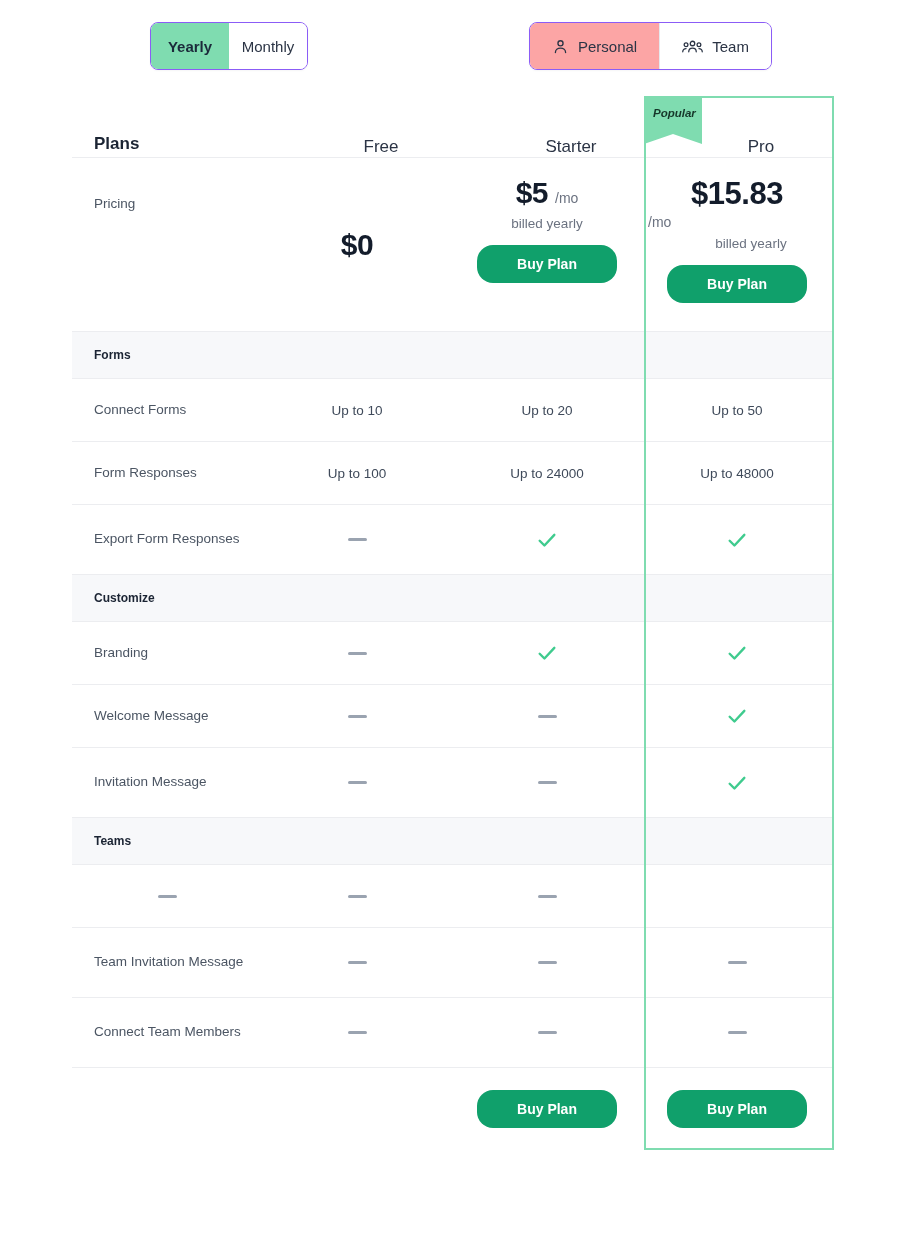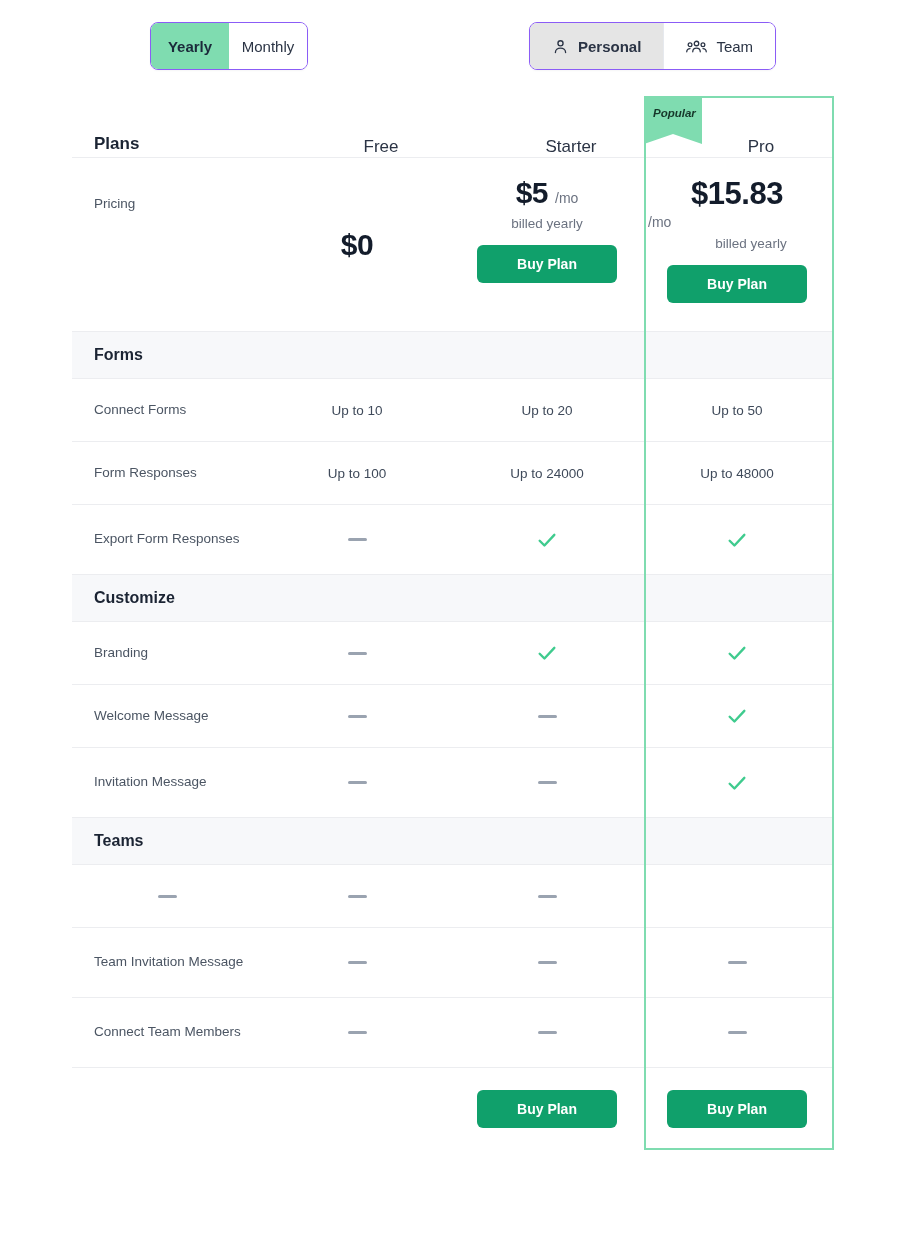--- a/index.html
+++ b/index.html
@@ -47,21 +47,21 @@
   }
 
   .seg-billing .seg-btn { width: 78px; height: 46px; }
   .seg-billing .seg-btn.active {
     background: #7fdcb0;
     color: #1b2a3a;
     font-weight: 600;
   }
 
   .seg-audience .seg-btn { height: 46px; padding: 0 22px; }
-  .seg-audience .seg-btn.active { background: #e5e5e5; font-weight: bold; }
+  .seg-audience .seg-btn.active { background: #fca5a5; }
   .seg-audience .seg-btn + .seg-btn { border-left: 1px solid #e6e9ee; }
 
   .seg-icon { display: flex; align-items: center; }
   .seg-icon svg { display: block; }
 
   
   .table-wrap {
     position: relative;
     margin: 0 72px;
     width: 762px;
@@ -105,21 +105,21 @@
   .head-plan {
     font-size: 17px;
     color: #2b3445;
     padding-left: 48px;
   }
 
   
   .row.section { background: #f7f8fa; border-bottom: 1px solid #ecedf0; }
   .row.section .cell { height: 46px; }
   .section-title {
-    font-size: 16px;
+    font-size: 12px;
     font-weight: 700;
     color: #1b2433;
   }
 
   
   .row.pricing { height: 174px; }
   .row.pricing .cell { height: 174px; align-items: flex-start; }
   .row.pricing .cell-label { padding-top: 36px; }
 
   .price-box {
@@ -169,21 +169,21 @@
     margin-top: 6px;
     text-align: center;
   }
   .price-billed.indent { padding-left: 28px; }
 
   .buy-btn {
     margin-top: 14px;
     background: #10a06b;
     color: #ffffff;
     border: none;
-    border-radius: 6px;
+    border-radius: 16px;
     font-size: 14px;
     font-weight: 700;
     font-family: "Liberation Sans", sans-serif;
     cursor: pointer;
     width: 140px;
     height: 38px;
   }
 
   
   .dash {

